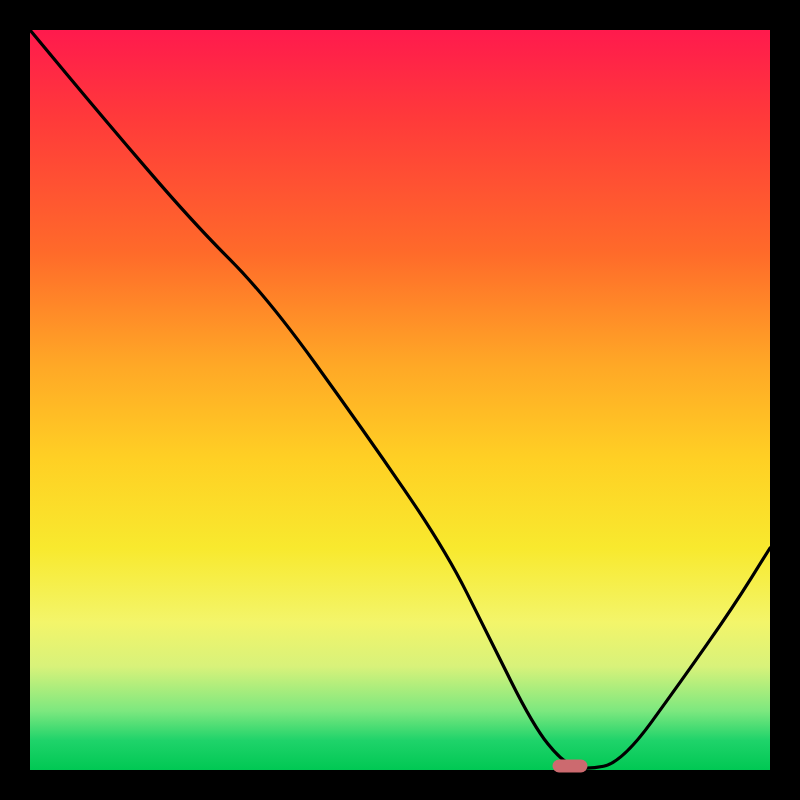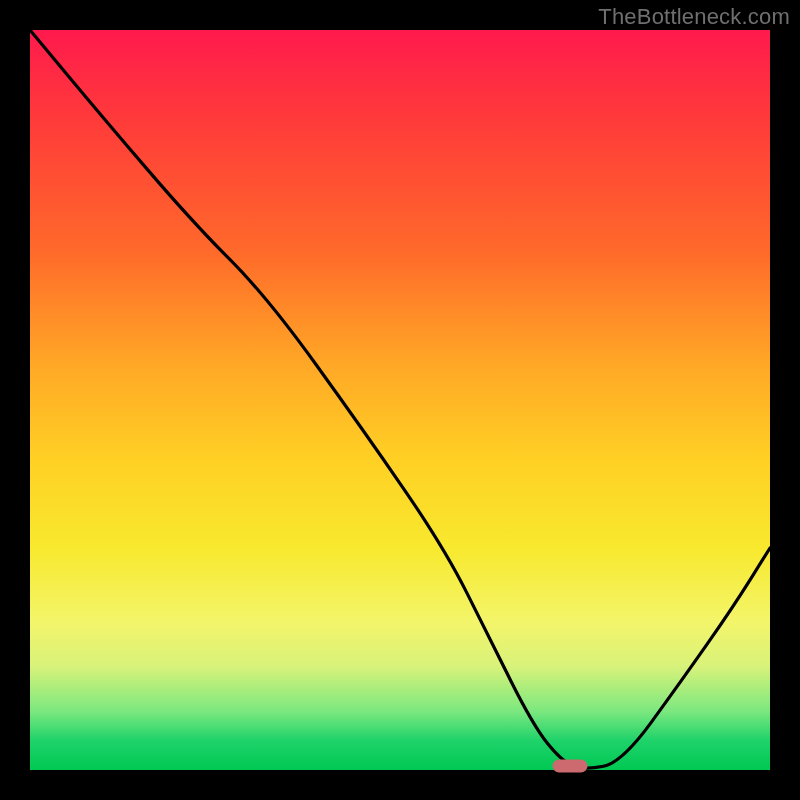--- a/index.html
+++ b/index.html
@@ -63,21 +63,20 @@
     border-radius: 7px;
     background: #cc6a6f;
     transform: translate(-50%, -50%);
   }
 </style>
 </head>
 <body>
 
 <div class="frame">
 
-  <div class="watermark">TheBottleneck.com</div>
 
   <div class="plot">
     <svg class="curve" width="740" height="740" viewBox="0 0 740 740">
       <path id="curve-path" fill="none" stroke="#000000" stroke-width="3.2" stroke-linecap="round" stroke-linejoin="round" d="M 0 0 Q 0 0 37 44.39999999999998 Q 74 88.79999999999995 118.4 140.59999999999997 Q 162.8 192.39999999999998 199.8 229.39999999999998 Q 236.8 266.4 284.9 333 Q 333 399.59999999999997 373.70000000000005 458.79999999999995 Q 414.40000000000003 518 436.6 562.4 Q 458.8 606.8 481 651.2 Q 503.20000000000005 695.6 518 714.1 Q 532.8 732.6 543.9 736.3 Q 555 740 573.5 736.3 Q 592 732.6 621.6 691.9000000000001 Q 651.2 651.2 677.1 614.2 Q 703 577.2 721.5 547.6 T 740 518"></path>
     </svg>
     <div class="marker" style="left: 540.2px; top: 736px; background: rgb(204, 106, 111);"></div>
   </div>
 
 </div>
 

